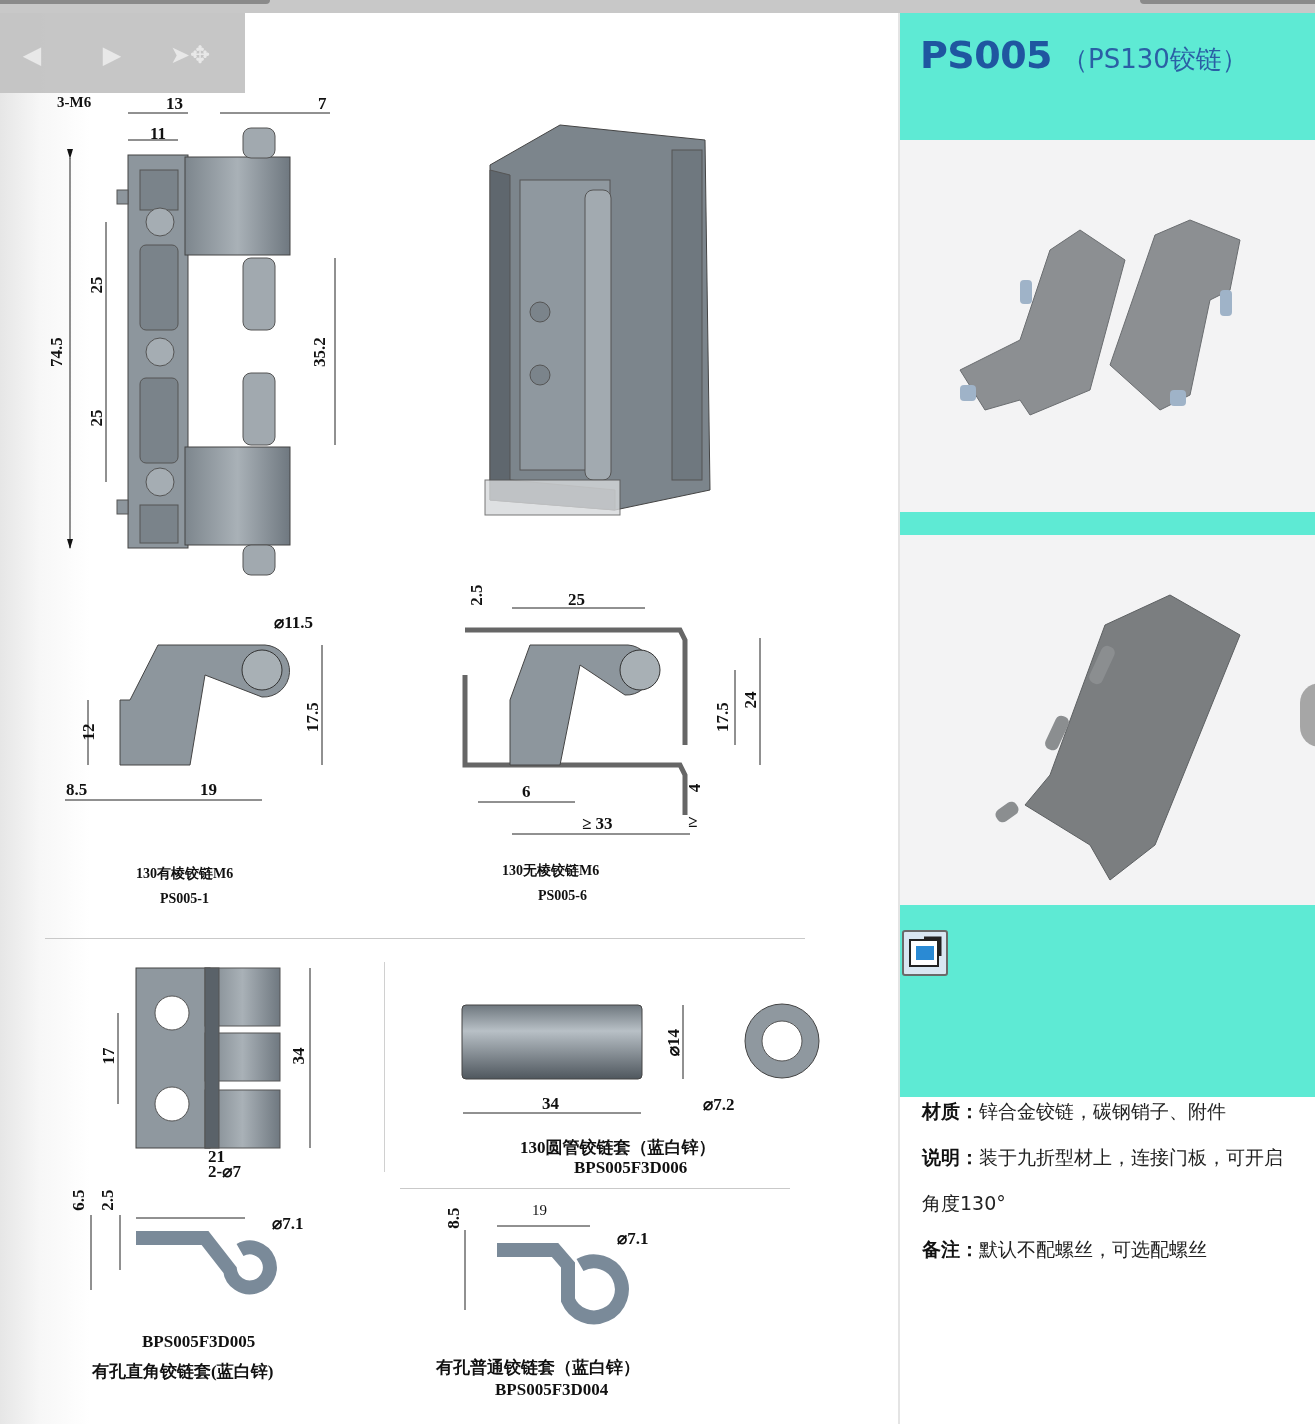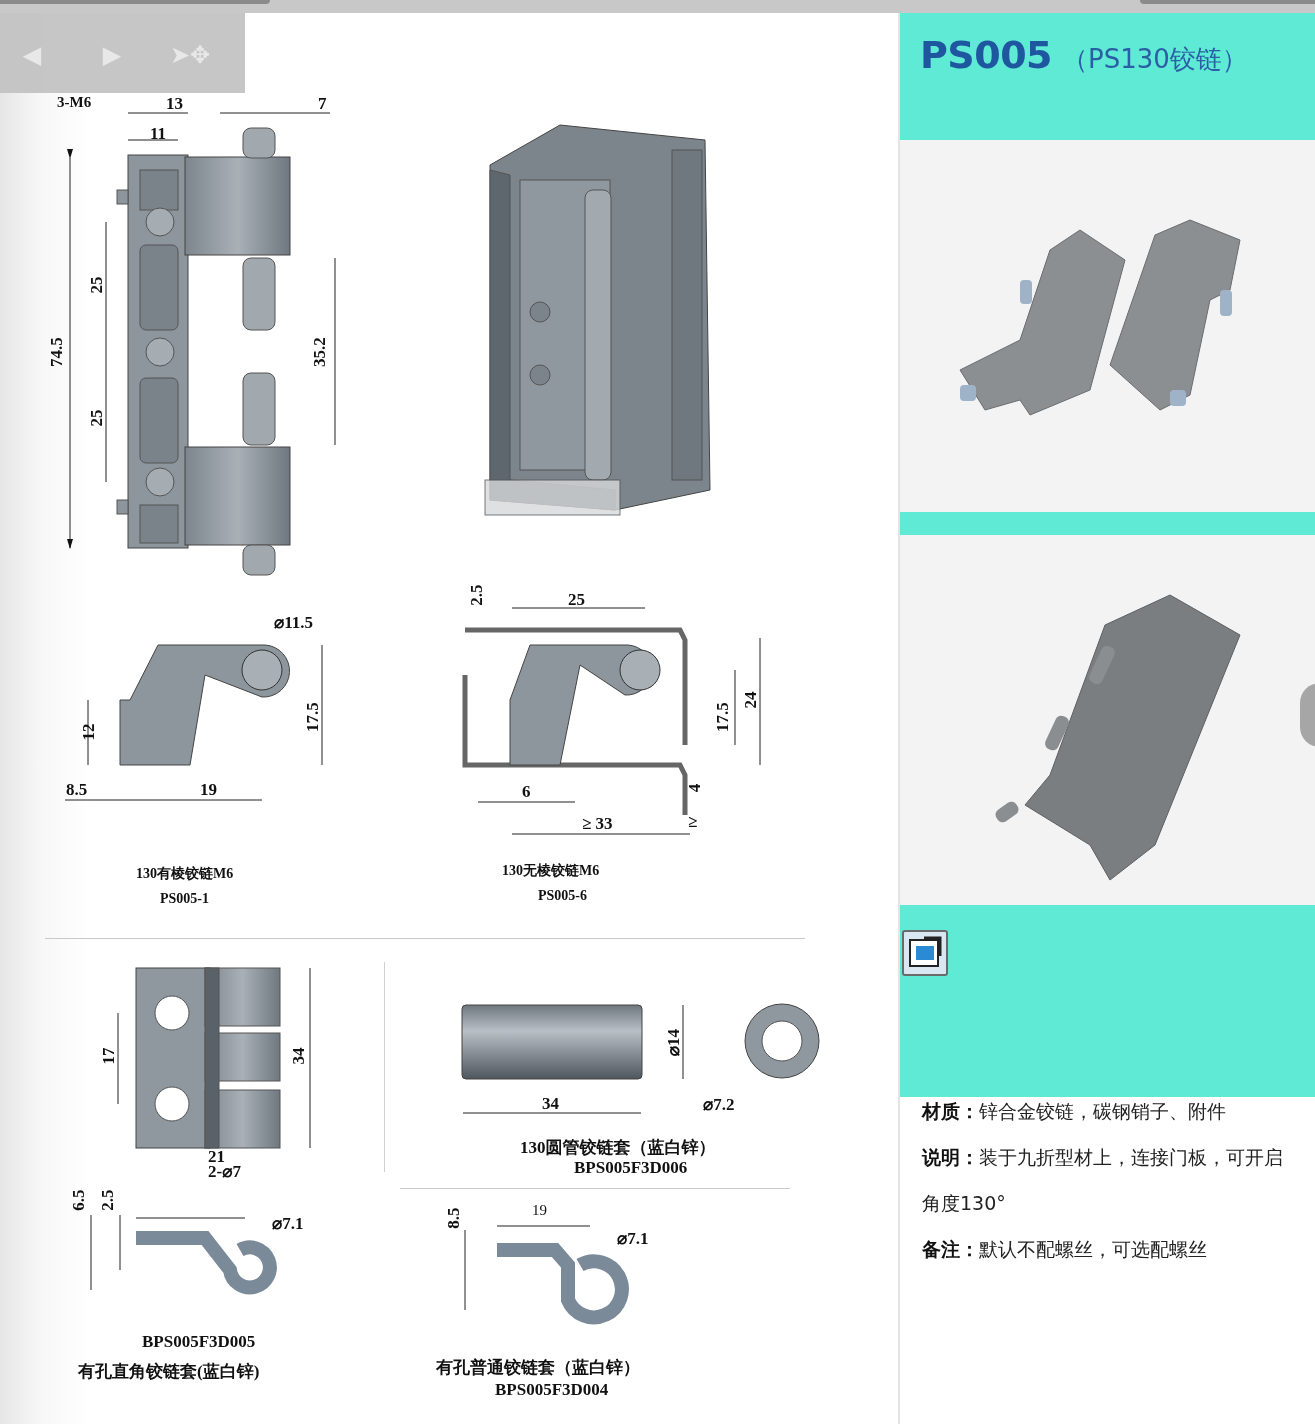--- a/index.html
+++ b/index.html
@@ -195,21 +195,21 @@
 <div class="dim v" style="left:660px; top:1032px;">⌀14</div>
 <div class="dim" style="left:542px; top:1094px;">34</div>
 <div class="dim" style="left:703px; top:1094px;">⌀7.2</div>
 <div class="cap sm" style="left:520px; top:1138px;">130圆管铰链套（蓝白锌）</div>
 <div class="cap sm" style="left:574px; top:1158px;">BPS005F3D006</div>
 
 <div class="dim v" style="left:68px; top:1190px;">6.5</div>
 <div class="dim v" style="left:97px; top:1190px;">2.5</div>
 <div class="dim" style="left:184px; top:1147px;margin-left:24px;">21</div>
 <div class="dim" style="left:272px; top:1213px;">⌀7.1</div>
-<div class="cap sm" style="left:78px; top:1362px;">有孔直角铰链套(蓝白锌)</div>
+<div class="cap sm" style="left:92px; top:1362px;">有孔直角铰链套(蓝白锌)</div>
 <div class="cap sm" style="left:142px; top:1332px;">BPS005F3D005</div>
 
 <div class="dim v" style="left:443px; top:1208px;">8.5</div>
 <div class="dim" style="left:532px; top:1202px; font-weight:normal; font-size:15px;">19</div>
 <div class="dim" style="left:617px; top:1228px;">⌀7.1</div>
 <div class="cap sm" style="left:436px; top:1358px;">有孔普通铰链套（蓝白锌）</div>
 <div class="cap sm" style="left:495px; top:1380px;">BPS005F3D004</div>
 
 <div class="nav-toolbar">
   <div class="nav-btn nav-back">

